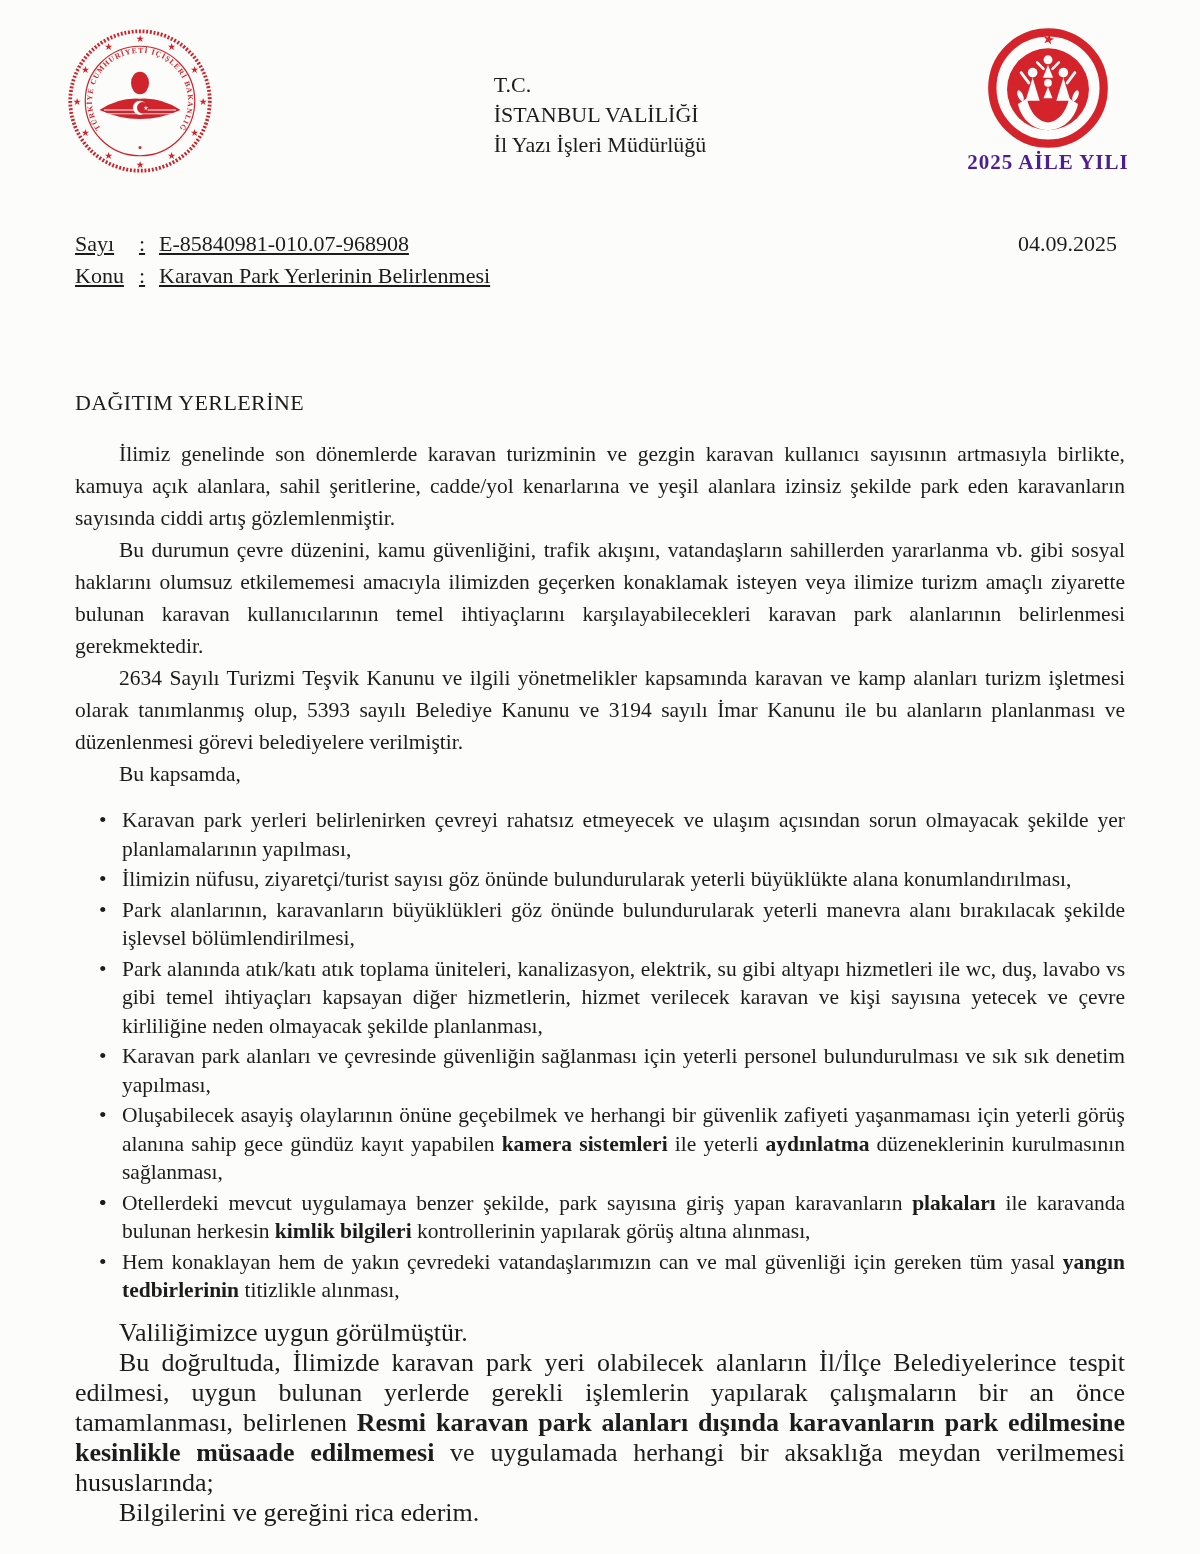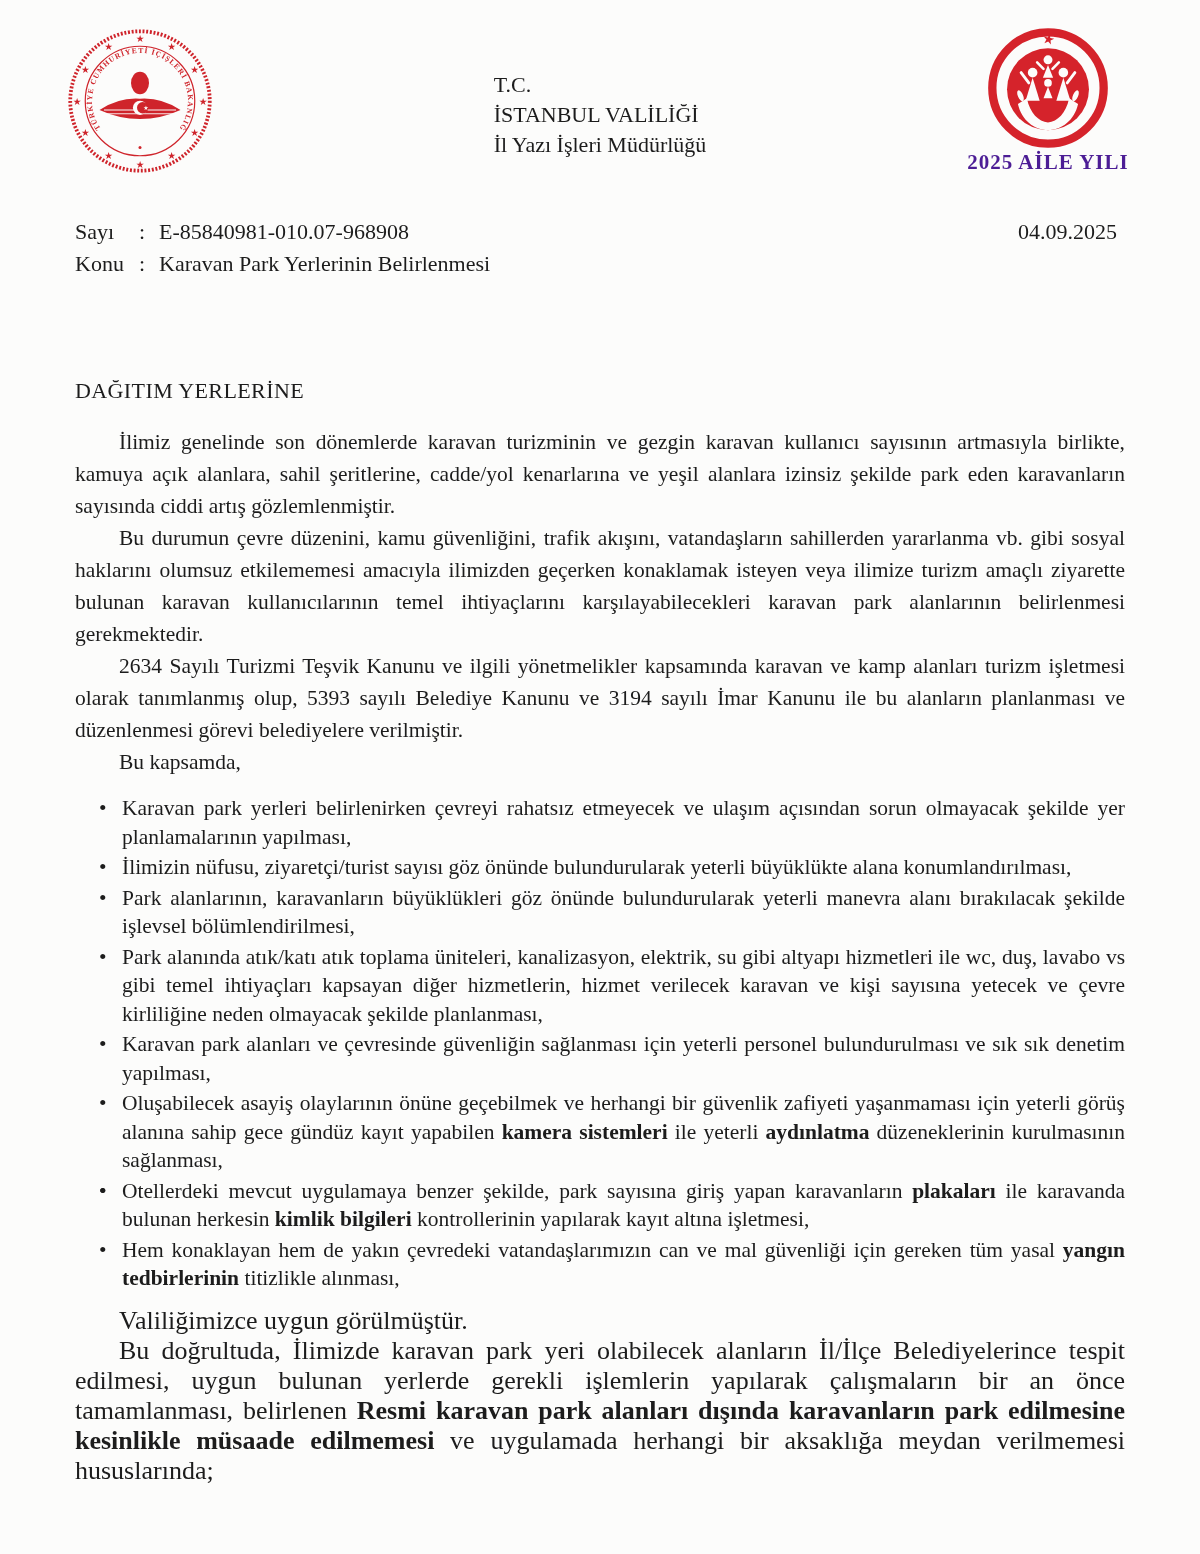--- a/index.html
+++ b/index.html
@@ -19,21 +19,21 @@
     position:absolute;left:50%;top:40px;transform:translateX(-50%);
     text-align:left;font-size:22px;line-height:30px;white-space:nowrap;
   }
   .family-wrap{position:absolute;right:-12px;top:-6px;width:178px;text-align:center;}
   .family-wrap svg{display:block;margin:0 auto;}
   .family-label{
     font-weight:bold;color:#4c1d95;font-size:21px;letter-spacing:1px;
     margin-top:-2px;white-space:nowrap;
   }
   
-  .meta{position:relative;margin-top:34px;font-size:22px;line-height:32px;}
+  .meta{position:relative;margin-top:46px;font-size:22px;line-height:32px;text-decoration:underline;}
   .meta-row{display:flex;}
   .meta-label{width:64px;flex:none;}
   .meta-sep{width:20px;flex:none;}
   .meta-date{position:absolute;right:8px;top:0;}
   
   .recipient{
     text-align:left;margin-top:98px;font-size:22px;letter-spacing:.4px;
     font-weight:400;
   }
   .bodytext p{
@@ -167,23 +167,24 @@
     <p><span>Bu kapsamda,</span></p>
 
     <ul class="points">
       <li><span class="blt">•</span><span><span>Karavan park yerleri belirlenirken çevreyi rahatsız etmeyecek ve ulaşım açısından sorun olmayacak şekilde yer planlamalarının yapılması,</span></span></li>
       <li><span class="blt">•</span><span><span>İlimizin nüfusu, ziyaretçi/turist sayısı göz önünde bulundurularak yeterli büyüklükte alana konumlandırılması,</span></span></li>
       <li><span class="blt">•</span><span><span>Park alanlarının, karavanların büyüklükleri göz önünde bulundurularak yeterli manevra alanı bırakılacak şekilde işlevsel bölümlendirilmesi,</span></span></li>
       <li><span class="blt">•</span><span><span>Park alanında atık/katı atık toplama üniteleri, kanalizasyon, elektrik, su gibi altyapı hizmetleri ile wc, duş, lavabo vs gibi temel ihtiyaçları kapsayan diğer hizmetlerin, hizmet verilecek karavan ve kişi sayısına yetecek ve çevre kirliliğine neden olmayacak şekilde planlanması,</span></span></li>
       <li><span class="blt">•</span><span><span>Karavan park alanları ve çevresinde güvenliğin sağlanması için yeterli personel bulundurulması ve sık sık denetim yapılması,</span></span></li>
       <li><span class="blt">•</span><span><span>Oluşabilecek asayiş olaylarının önüne geçebilmek ve herhangi bir güvenlik zafiyeti yaşanmaması için yeterli görüş alanına sahip gece gündüz kayıt yapabilen </span><span class="b">kamera sistemleri</span><span> ile yeterli </span><span class="b">aydınlatma</span><span> düzeneklerinin kurulmasının sağlanması,</span></span></li>
       <li><span class="blt">•</span></li>
-      <li><span class="blt">•</span><span><span>Otellerdeki mevcut uygulamaya benzer şekilde, park sayısına giriş yapan karavanların </span><span class="b">plakaları</span><span> ile karavanda bulunan herkesin </span><span class="b">kimlik bilgileri</span><span> kontrollerinin yapılarak kayıt altına işletmesi,</span></span></li>
+      <li><span class="blt">•</span><span><span>Otellerdeki mevcut uygulamaya benzer şekilde, park sayısına giriş yapan karavanların </span><span class="b">plakaları</span><span> ile karavanda bulunan herkesin </span><span class="b">kimlik bilgileri</span><span> kontrollerinin yapılarak görüş altına alınması,</span></span></li>
       <li><span class="blt">•</span><span><span>Hem konaklayan hem de yakın çevredeki vatandaşlarımızın can ve mal güvenliği için gereken tüm yasal </span><span class="b">yangın tedbirlerinin</span><span> titizlikle alınması,</span></span></li>
     </ul>
   </div>
 
   <div class="closing">
     <p class="cfirst"><span>Valiliğimizce uygun görülmüştür.</span></p>
     <p><span>Bu doğrultuda, İlimizde karavan park yeri olabilecek alanların İl/İlçe Belediyelerince tespit edilmesi, uygun bulunan yerlerde gerekli işlemlerin yapılarak çalışmaların bir an önce tamamlanması, belirlenen </span><span class="b">Resmi karavan park alanları dışında karavanların park edilmesine kesinlikle müsaade edilmemesi</span><span> ve uygulamada herhangi bir aksaklığa meydan verilmemesi hususlarında;</span></p>
+    <p><span>Bilgilerini ve gereğini rica ederim.</span></p>
   </div>
 
 </div>
 
 </body></html>

